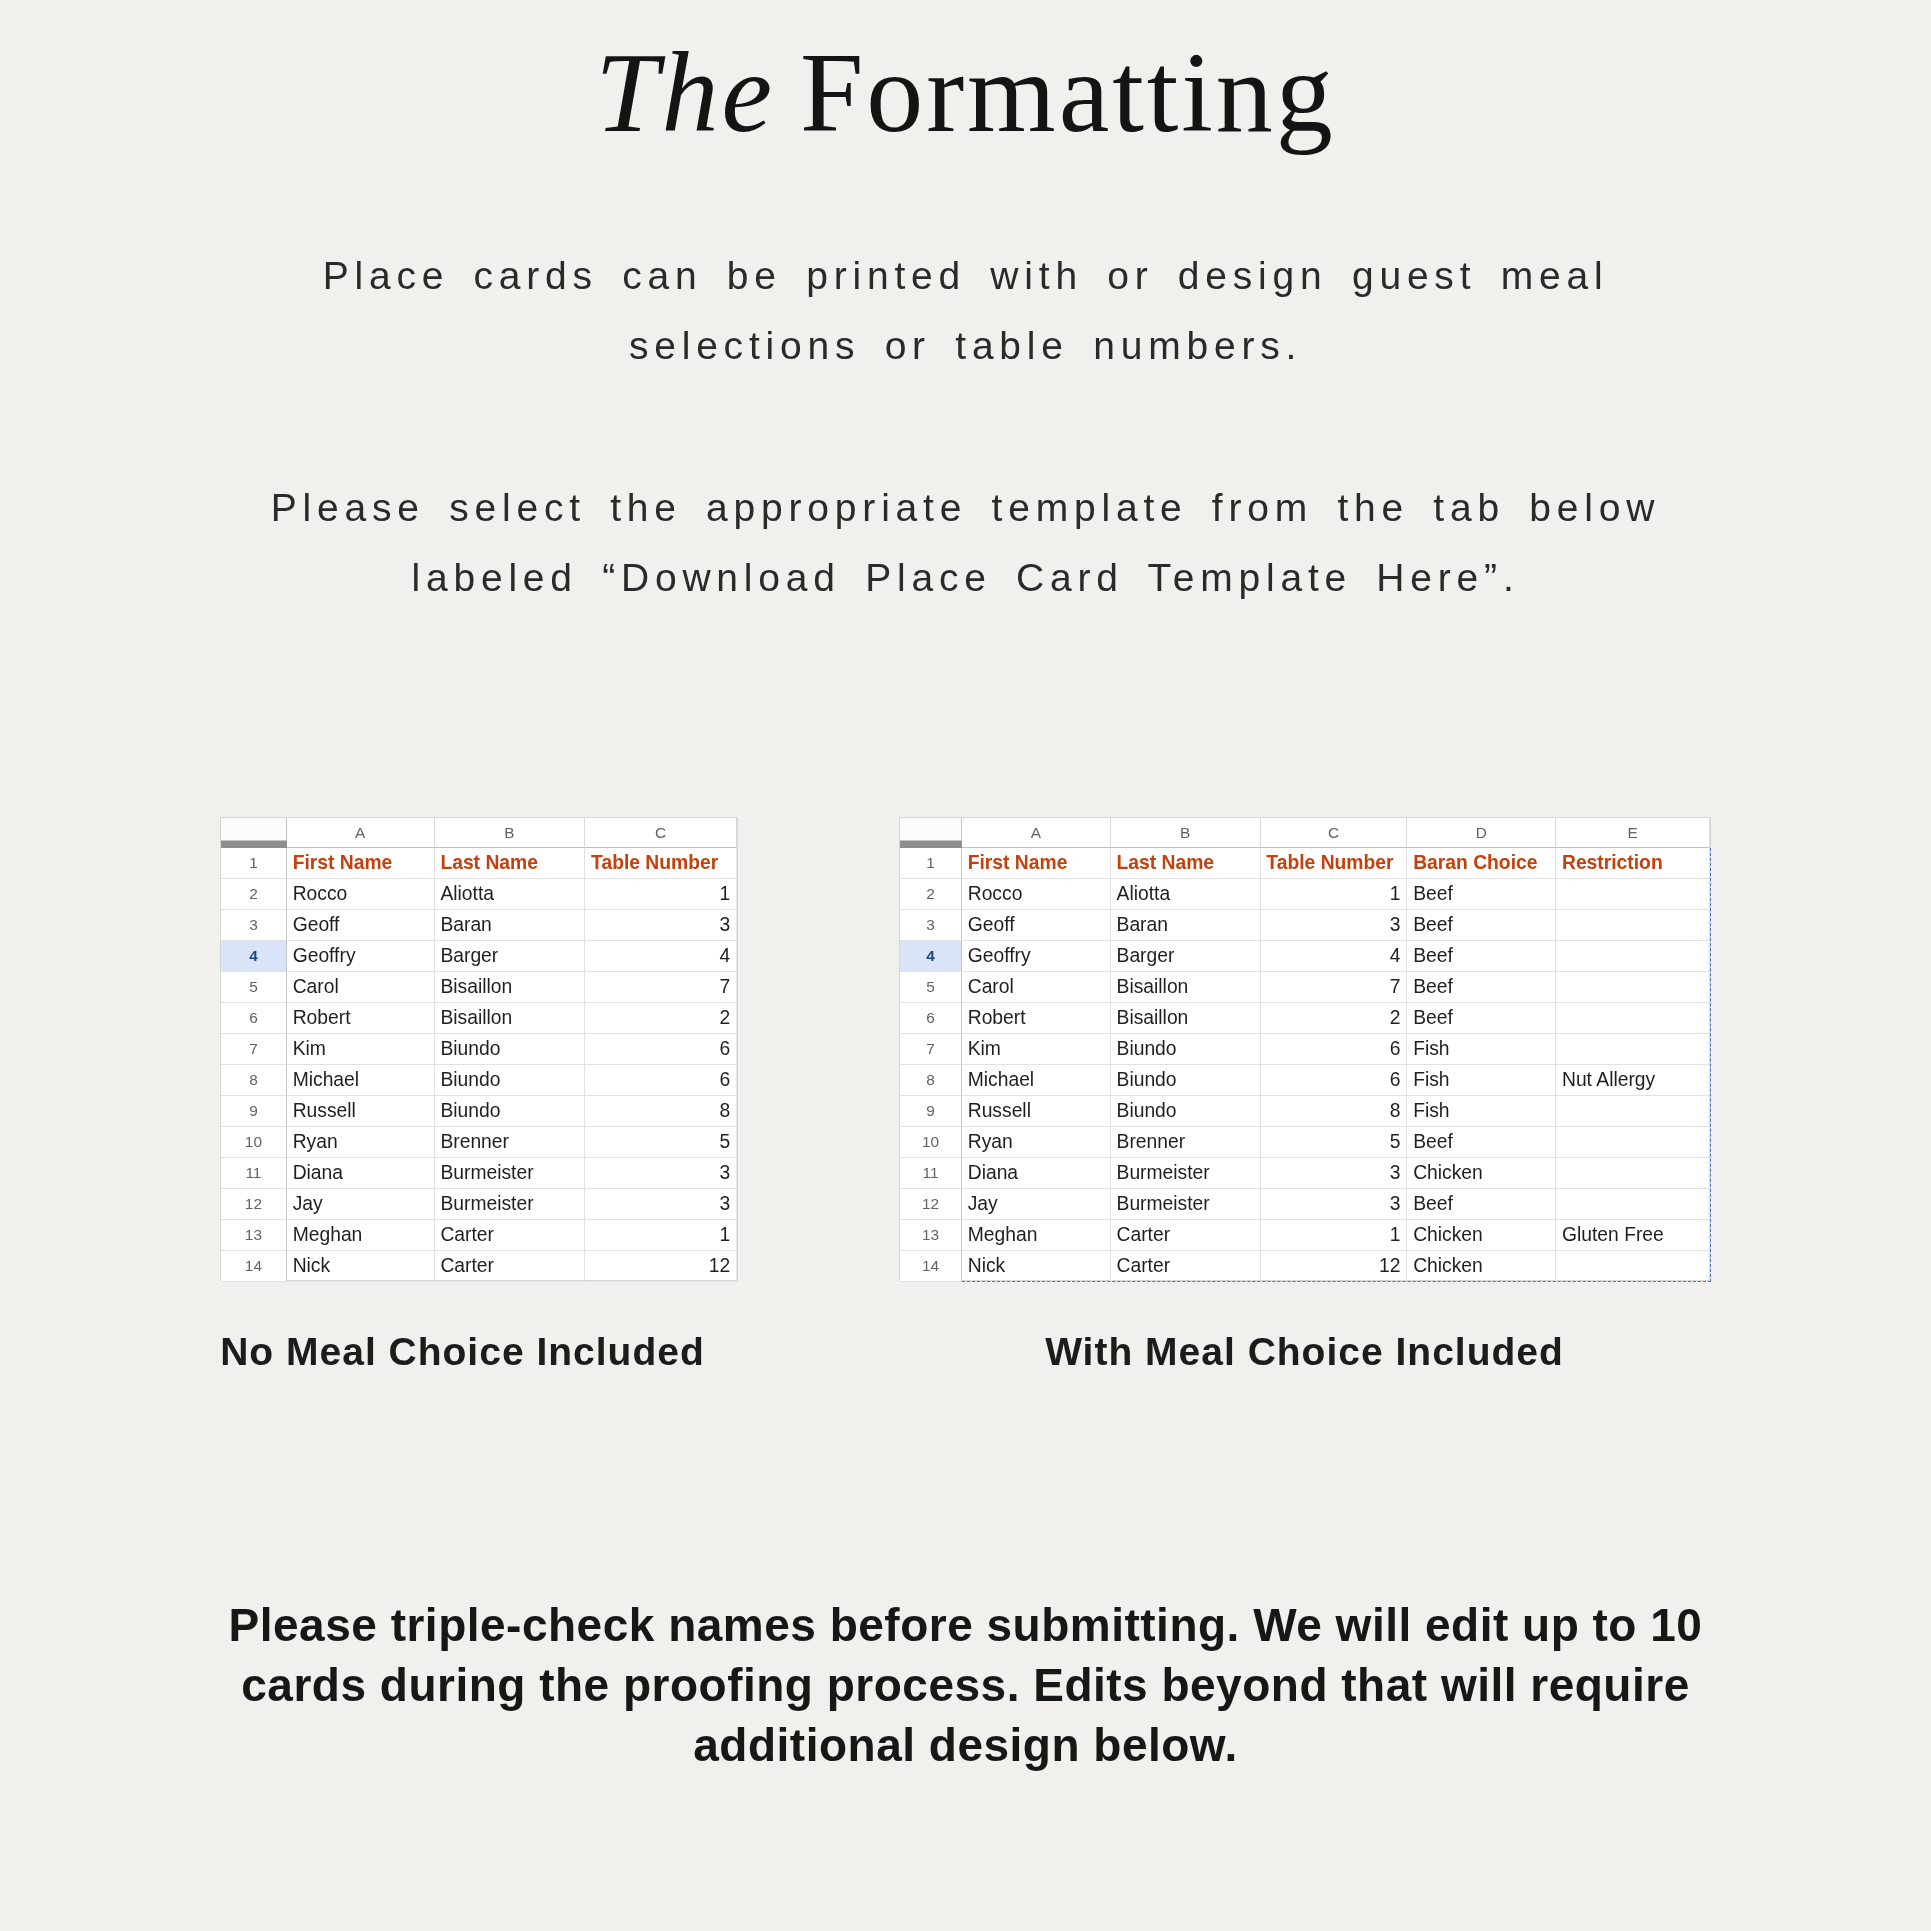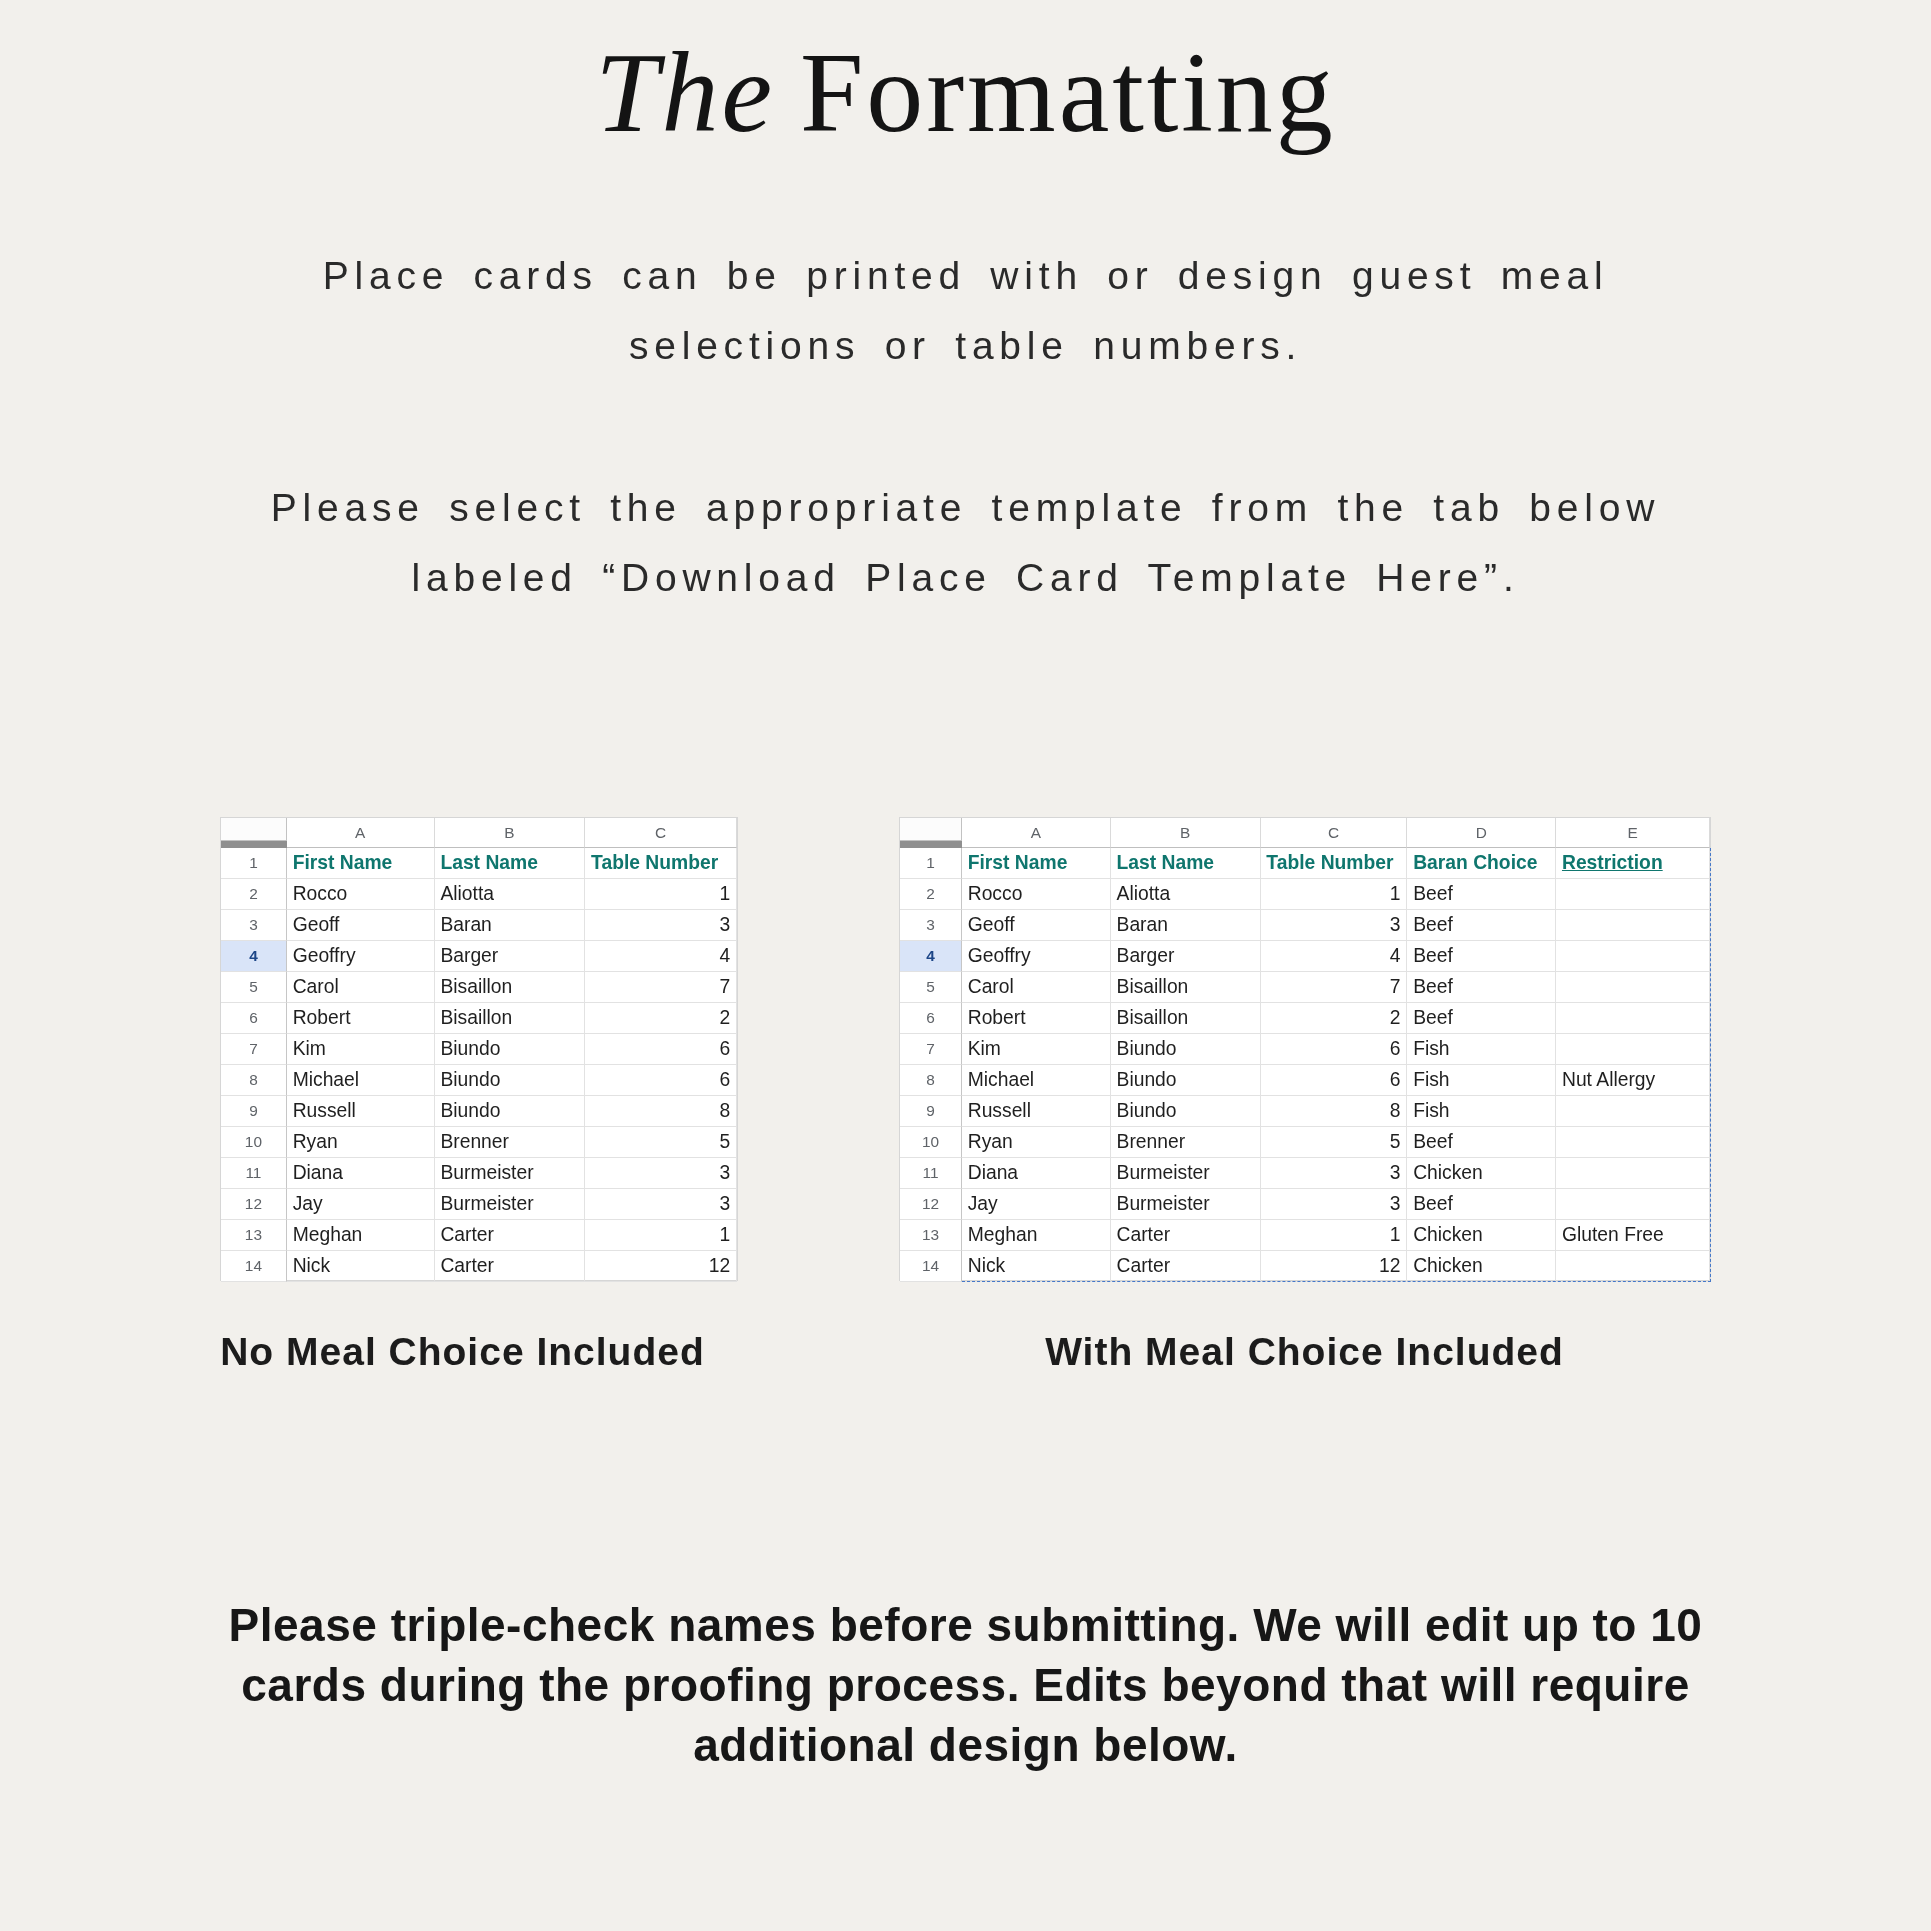--- a/index.html
+++ b/index.html
@@ -44,21 +44,21 @@
     box-sizing:border-box;display:flex;align-items:center;justify-content:center;
     color:#5f6368;font-size:15.4px;background:#ffffff;
     border-right:1px solid #c6c6c6;border-bottom:1px solid #e2e2e2;
   }
   .gcell.active{background:#d9e4f8;color:#1c4587;font-weight:700;}
   .cell{
     box-sizing:border-box;display:flex;align-items:center;
     padding:0 5.8px;font-size:19.3px;color:#1f1f1f;white-space:nowrap;overflow:hidden;
     border-right:1px solid #e2e2e2;border-bottom:1px solid #e2e2e2;
   }
-  .cell.bold{font-weight:700;color:#0f766e;text-align:center;}
+  .cell.bold{font-weight:700;color:#c2410c;text-align:center;}
   .cell.right{justify-content:flex-end;}
   .marquee{position:absolute;pointer-events:none;
     border-right:1.9px dashed #4678c8;border-bottom:1.9px dashed #4678c8;}
   
   .cap{
     position:absolute;top:1330px;text-align:center;
     font-size:39px;font-weight:700;color:#1c1c1c;letter-spacing:1px;
   }
   .cap-left{left:204px;width:517px;}
   .cap-right{left:899px;width:811px;}
@@ -192,21 +192,21 @@
           <div class="hcell" style="width: 149px;">D</div>
           <div class="hcell" style="width: 154px;">E</div>
         </div>
         <div class="freezebar" style="left: 0px; top: 23px; width: 62px; height: 6.8px;"></div>
         <div class="srow">
           <div class="gcell" style="width: 62px;">1</div>
           <div class="cell bold" style="width: 149px;">First Name</div>
           <div class="cell bold" style="width: 150px;">Last Name</div>
           <div class="cell bold" style="width: 147px;">Table Number</div>
           <div class="cell bold" style="width: 149px;">Baran Choice</div>
-          <div class="cell bold" style="width: 154px; text-decoration: underline;">Restriction</div>
+          <div class="cell bold" style="width: 154px;">Restriction</div>
         </div>
         <div class="srow">
           <div class="gcell" style="width: 62px;">2</div>
           <div class="cell" style="width: 149px;">Rocco</div>
           <div class="cell" style="width: 150px;">Aliotta</div>
           <div class="cell right" style="width: 147px;">1</div>
           <div class="cell" style="width: 149px;">Beef</div>
           <div class="cell" style="width: 154px;"></div>
         </div>
         <div class="srow">

